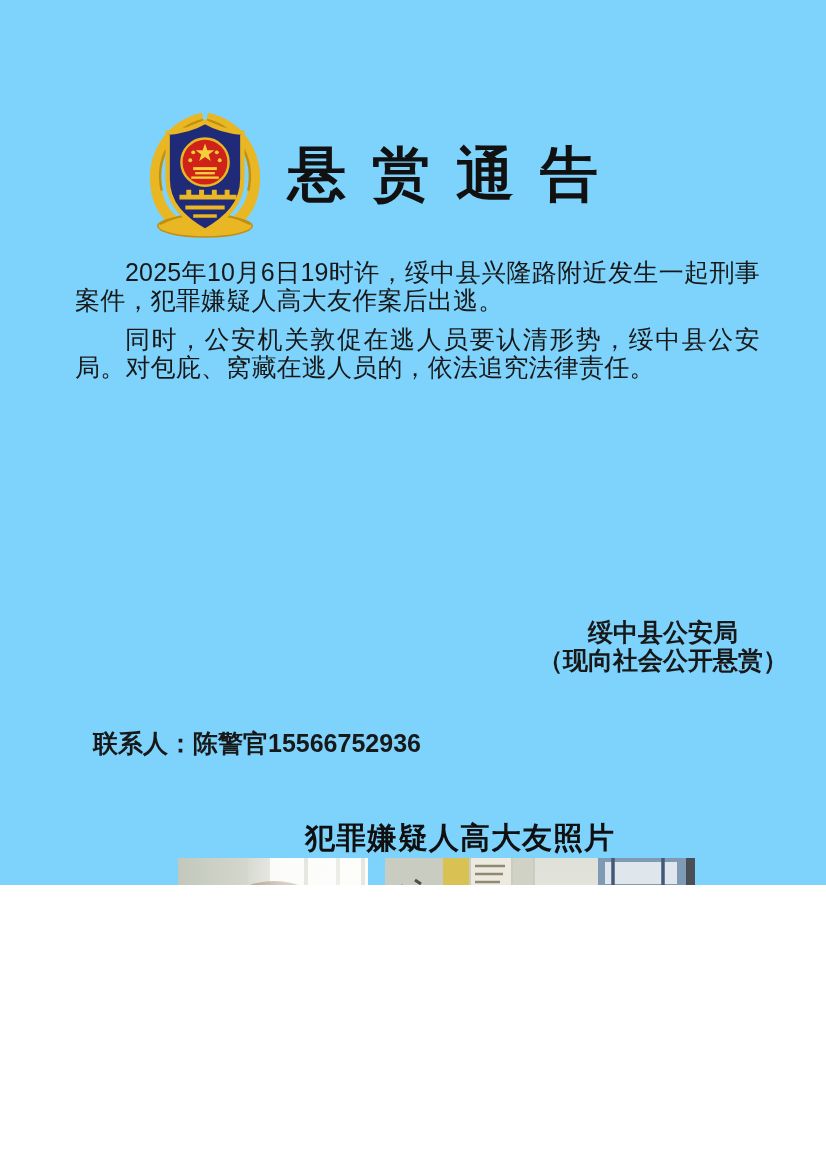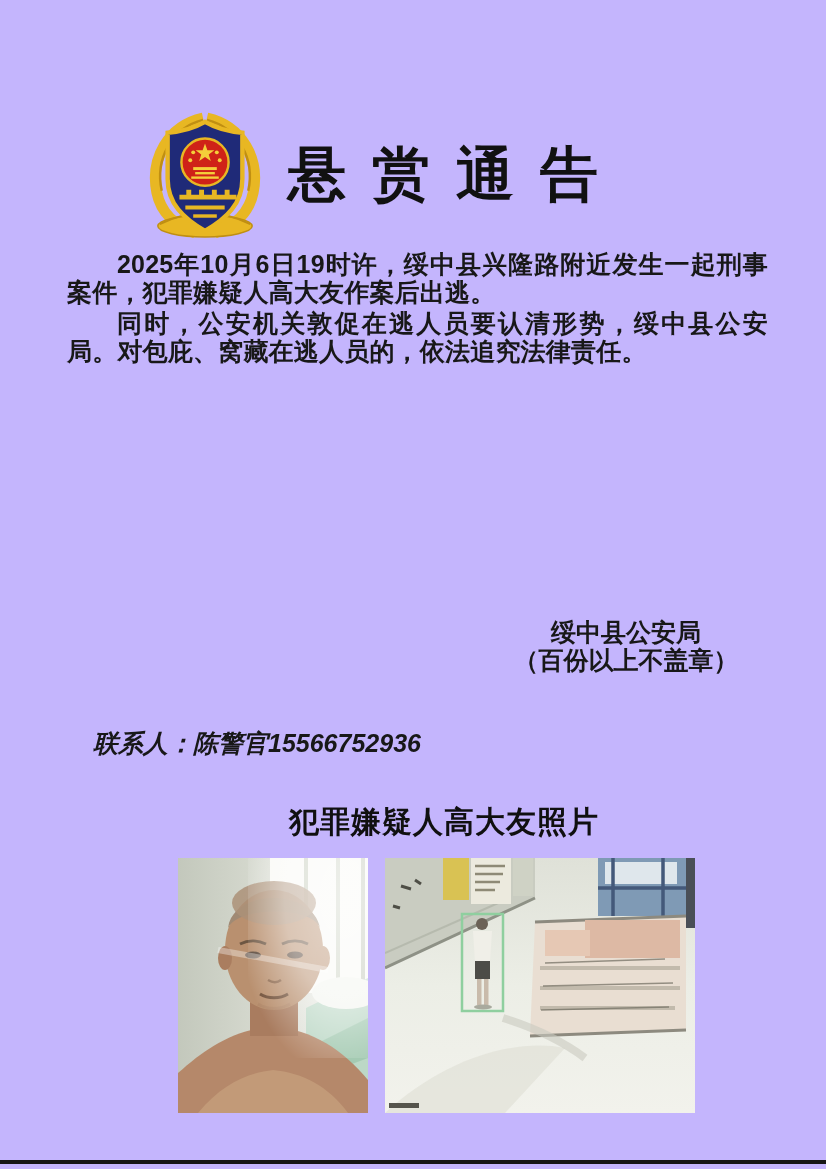--- a/index.html
+++ b/index.html
@@ -1,48 +1,48 @@
 <!DOCTYPE html>
 <html><head>
 <meta charset="utf-8">
 <style>
   html,body{margin:0;padding:0;background:#ffffff;}
   .page{
-    position:relative;width:826px;height:1169px;background:#c4b5fd;overflow:hidden;
+    position:relative;width:826px;height:885px;background:#7dd3fc;overflow:hidden;
     font-family:"Liberation Sans","DejaVu Sans",sans-serif;color:#141414;
   }
   
   .badge{position:absolute;left:146px;top:108px;width:118px;height:130px;}
   .notice-title{
     position:absolute;left:288px;top:136px;margin:0;
     font-family:"Liberation Serif","DejaVu Serif",serif;
     font-size:58px;font-weight:bold;letter-spacing:26px;color:#111;white-space:nowrap;
   }
   
   .body-text{position:absolute;left:63px;top:247px;width:709px;}
   .body-text p{
-    margin:4px;text-indent:2em;text-align:justify;
-    font-size:25px;line-height:27.6px;font-weight:700;color:#181818;
+    margin:12px;text-indent:2em;text-align:justify;
+    font-size:25px;line-height:27.6px;font-weight:400;color:#181818;
     letter-spacing:0.2px;
   }
   
   .signature{
-    position:absolute;left:491px;top:618px;width:270px;text-align:center;
+    position:absolute;left:528px;top:618px;width:270px;text-align:center;
     font-size:25px;line-height:28px;font-weight:600;color:#181818;
   }
   .signature div{white-space:nowrap;}
   
   .contacts{
     position:absolute;left:93px;top:729px;
-    font-size:25px;line-height:29px;font-weight:600;color:#181818;white-space:nowrap;font-style:italic;
+    font-size:25px;line-height:29px;font-weight:600;color:#181818;white-space:nowrap;
   }
   .contacts .line2{padding-left:100px;}
   
   .photo-caption{
-    position:absolute;left:178px;top:802px;width:532px;margin:0;text-align:center;
+    position:absolute;left:178px;top:802px;width:532px;margin:16px;text-align:center;
     font-size:30px;font-weight:bold;color:#101010;letter-spacing:1px;
   }
   
   .photo{position:absolute;top:858px;display:block;}
   .photo-left{left:178px;width:190px;height:255px;}
   .photo-right{left:385px;width:310px;height:255px;}
   
   .bottom-rule{position:absolute;left:0;top:1160px;width:826px;height:4px;background:#161616;}
 </style>
 </head>
@@ -79,21 +79,21 @@
 
   <h1 class="notice-title">悬赏通告</h1>
 
   <div class="body-text">
     <p>2025年10月6日19时许，绥中县兴隆路附近发生一起刑事案件，犯罪嫌疑人高大友作案后出逃。</p>
     <p>同时，公安机关敦促在逃人员要认清形势，绥中县公安局。对包庇、窝藏在逃人员的，依法追究法律责任。</p>
   </div>
 
   <div class="signature">
     <div>绥中县公安局</div>
-    <div>（百份以上不盖章）</div>
+    <div>（现向社会公开悬赏）</div>
   </div>
 
   <div class="contacts">
     <div class="line1"><span>联系人：</span><span>陈警官</span><span>15566752936</span></div>
   </div>
 
   <p class="photo-caption">犯罪嫌疑人高大友照片</p>
 
   <svg class="photo photo-left" viewBox="0 0 190 255" preserveAspectRatio="none" aria-hidden="true">
     <defs>

